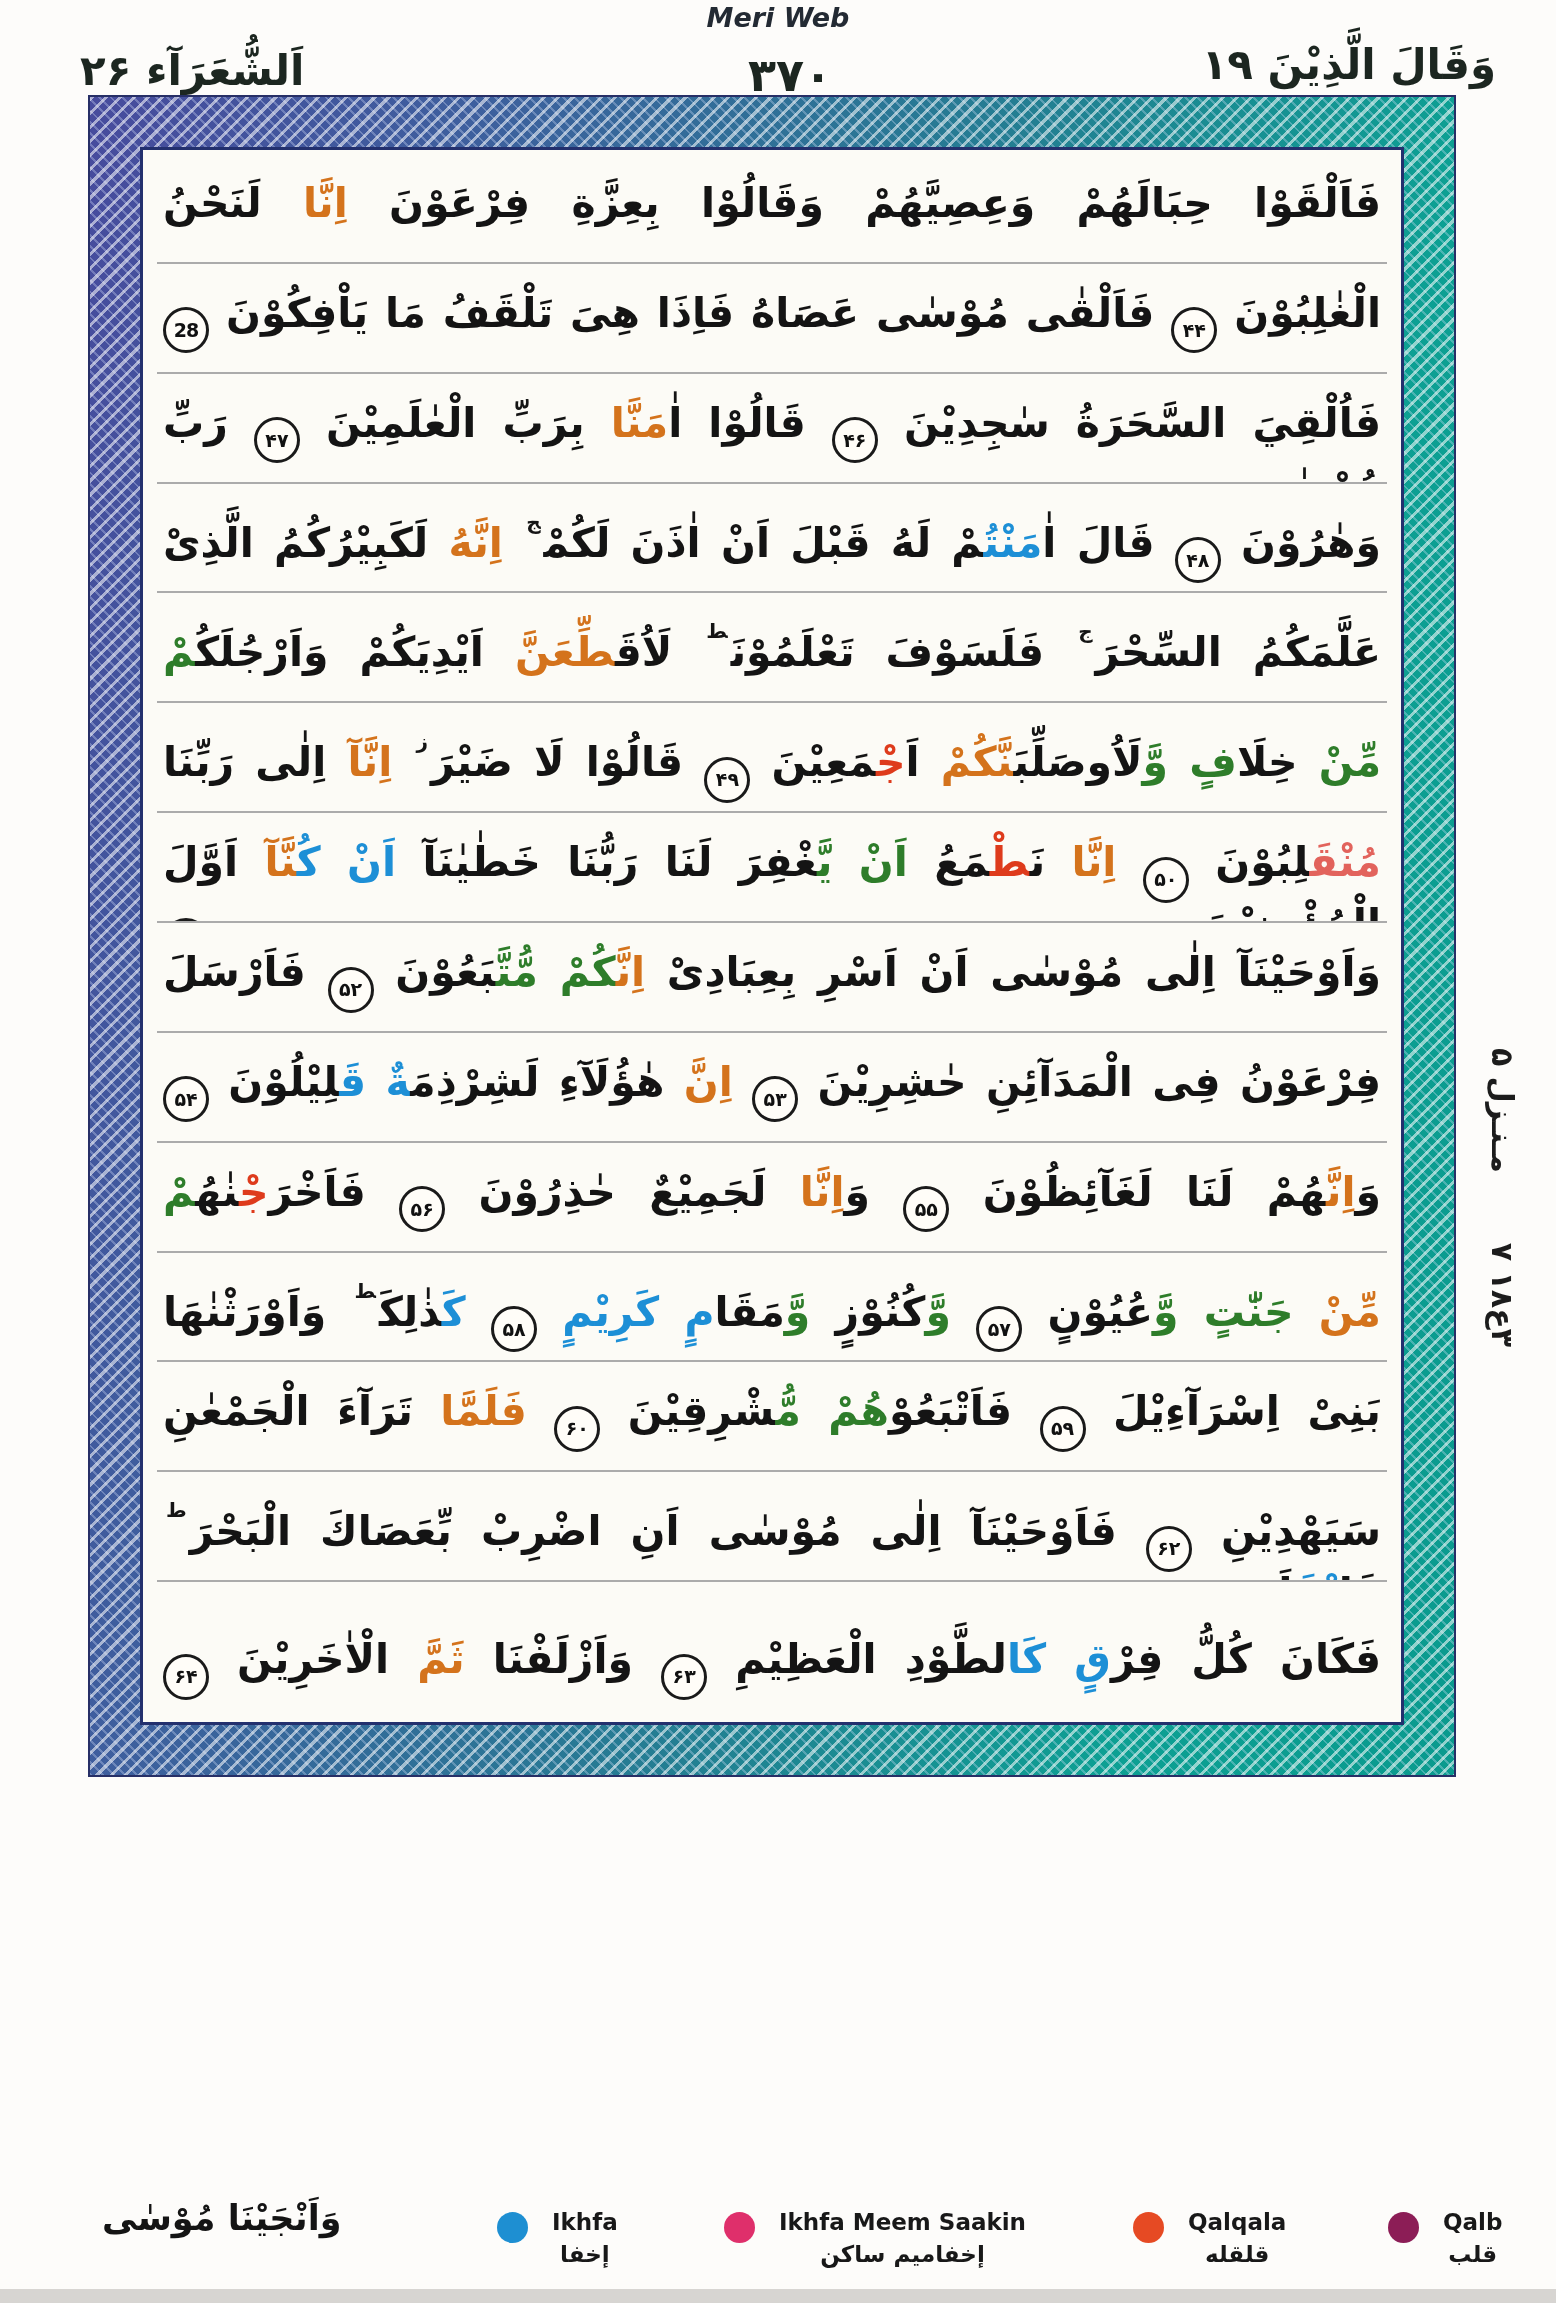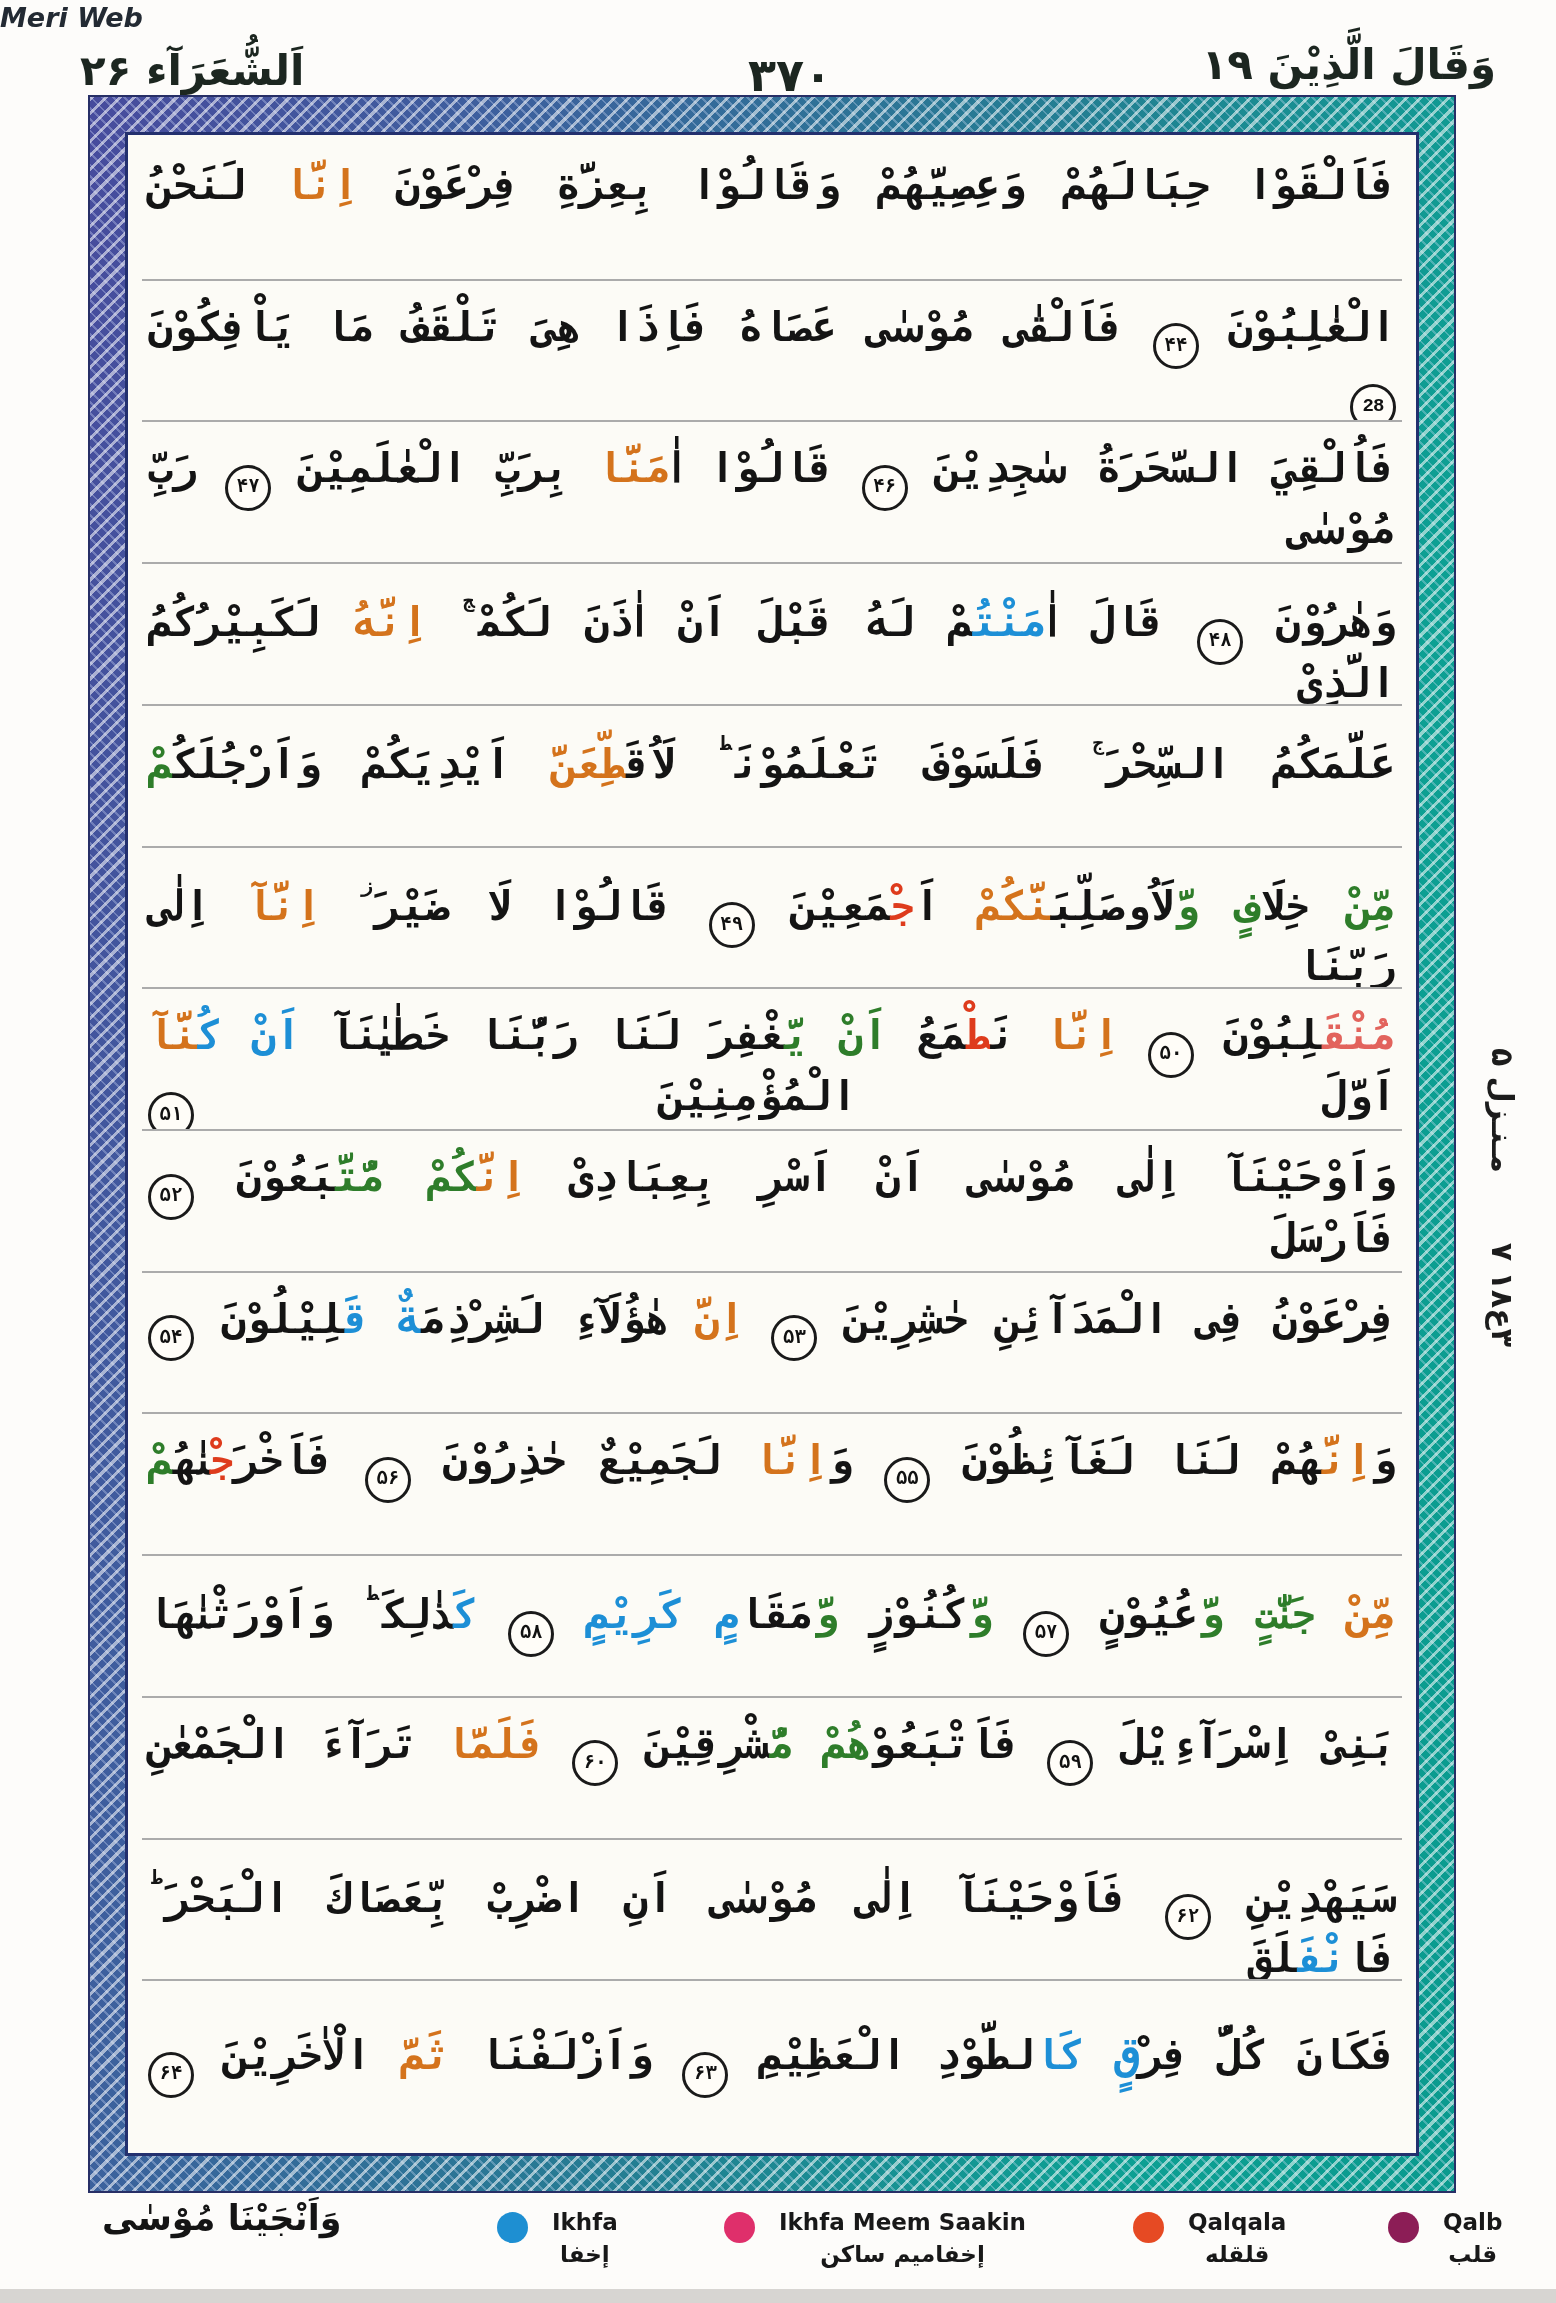--- a/index.html
+++ b/index.html
@@ -1,32 +1,32 @@
 <!DOCTYPE html>
 <html><head>
 <meta charset="utf-8">
 <style>
   html,body{margin:0;padding:0;background:#ffffff;}
   .page{position:relative;width:1556px;height:2303px;background:#fdfcfa;overflow:hidden;
         font-family:"DejaVu Sans",sans-serif;}
-  .site-title{position:absolute;top:2px;left:0;width:100%;text-align:left;
+  .site-title{position:absolute;top:2px;left:0;width:100%;text-align:center;
         font-size:27px;font-weight:bold;font-style:italic;color:#232a33;}
   .top-row{position:absolute;top:38px;left:0;width:100%;height:70px;color:#1c2620;}
   .surah-label{position:absolute;left:80px;top:8px;font-size:42px;font-weight:bold;direction:rtl;}
   .page-number{position:absolute;left:660px;top:4px;width:260px;text-align:center;
         font-size:46px;font-weight:bold;margin-top:6px;}
   .juz-label{position:absolute;right:60px;top:2px;font-size:42px;font-weight:bold;direction:rtl;}
 
   
-  .frame{position:absolute;left:88px;top:95px;width:1368px;height:2098px;box-sizing:border-box;
-        padding:35px;border:2px solid #272f66;
+  .frame{position:absolute;left:88px;top:95px;width:1368px;height:1682px;box-sizing:border-box;
+        padding:50px;border:2px solid #272f66;
         background:
           repeating-linear-gradient(135deg, rgba(255,255,255,.55) 0 3px, rgba(255,255,255,0) 3px 10px),
           repeating-linear-gradient(45deg, rgba(220,230,255,.30) 0 2px, rgba(255,255,255,0) 2px 8px),
-          linear-gradient(102deg,#474b9d 0%,#3e5f9e 22%,#237f92 55%,#0da093 80%,#0a9a8e 100%); font-family: Liberation Mono, monospace;}
+          linear-gradient(102deg,#474b9d 0%,#3e5f9e 22%,#237f92 55%,#0da093 80%,#0a9a8e 100%);}
   .inner{height:100%;box-sizing:border-box;background:#fcfbf6;border:3px solid #23306e;
         padding:4px 14px;display:flex;flex-direction:column;}
   .row{flex:1;direction:rtl;text-align:justify;text-align-last:justify;overflow:hidden;
         font-size:41px;font-weight:bold;color:#141414;display:block;line-height:1.05;
         border-bottom:2px solid #ababab;padding:28px 6px 0 6px;box-sizing:border-box;}
   .row:last-child{border-bottom:none;margin-top:28px;}
   .c-k{color:#141414;} .c-o{color:#d4731c;} .c-g{color:#2e7d2a;}
   .c-b{color:#1d8fd6;} .c-r{color:#de3b1c;} .c-p{color:#e2635c;}
   .vc{display:inline-flex;align-items:center;justify-content:center;width:46px;height:46px;
         border:3px solid #1a1a1a;border-radius:50%;font-size:19px;line-height:1;color:#111;

